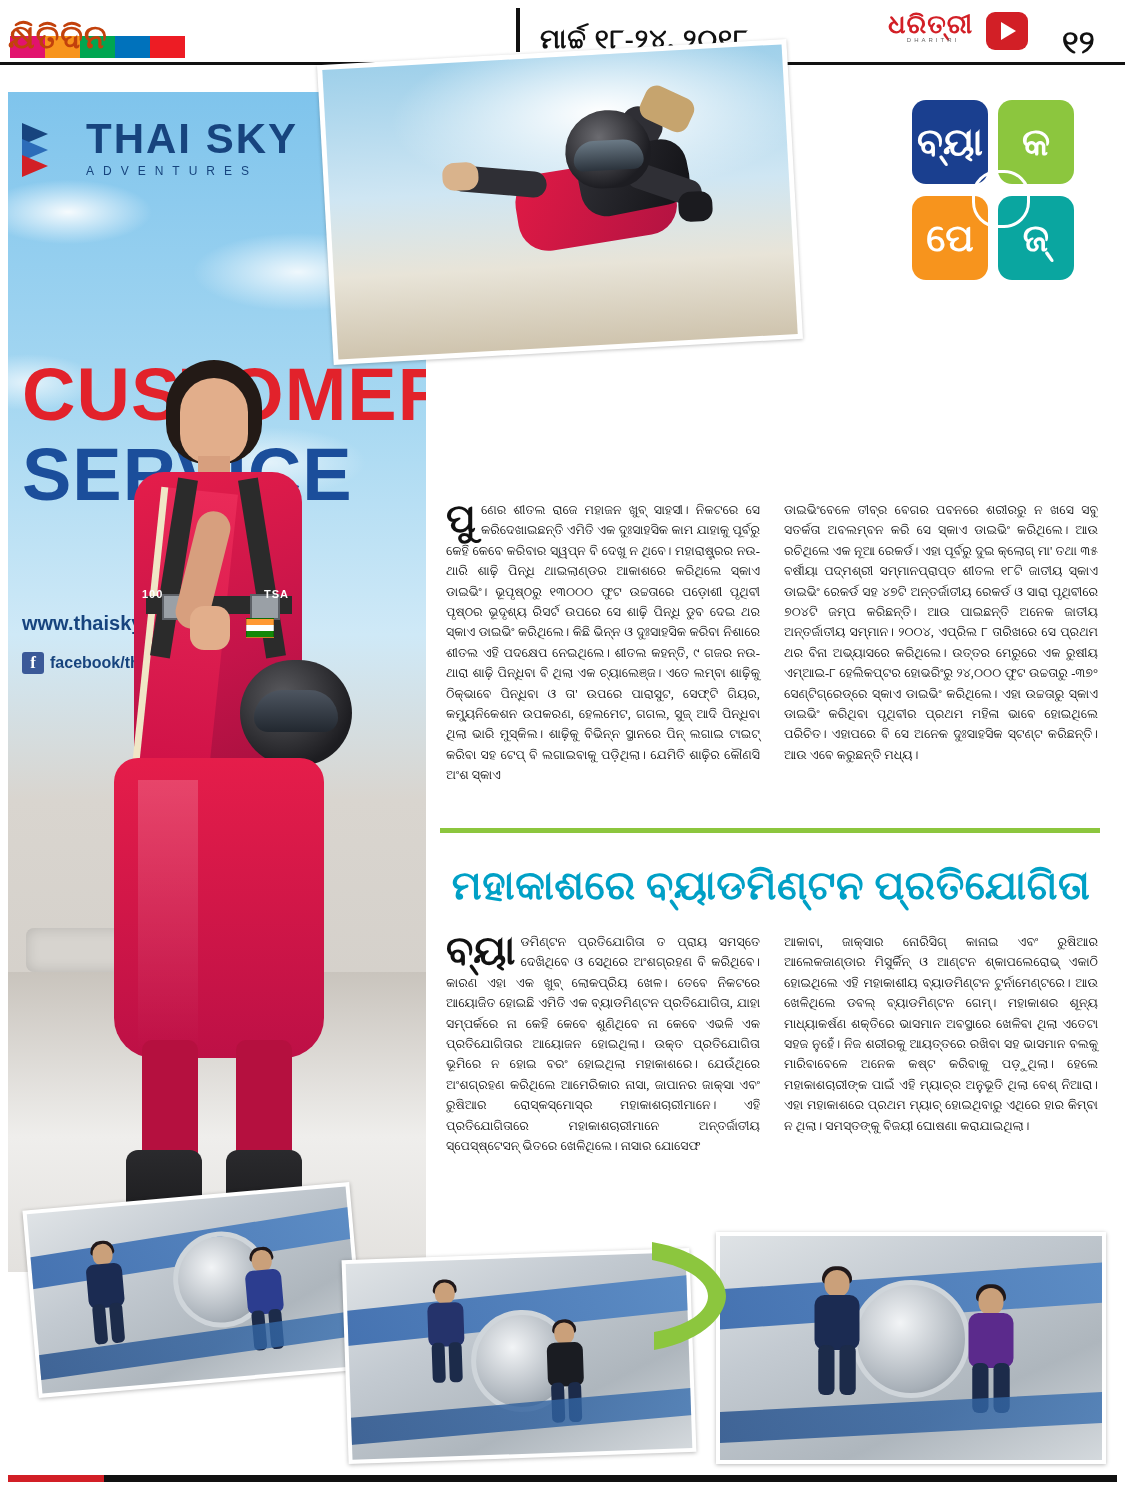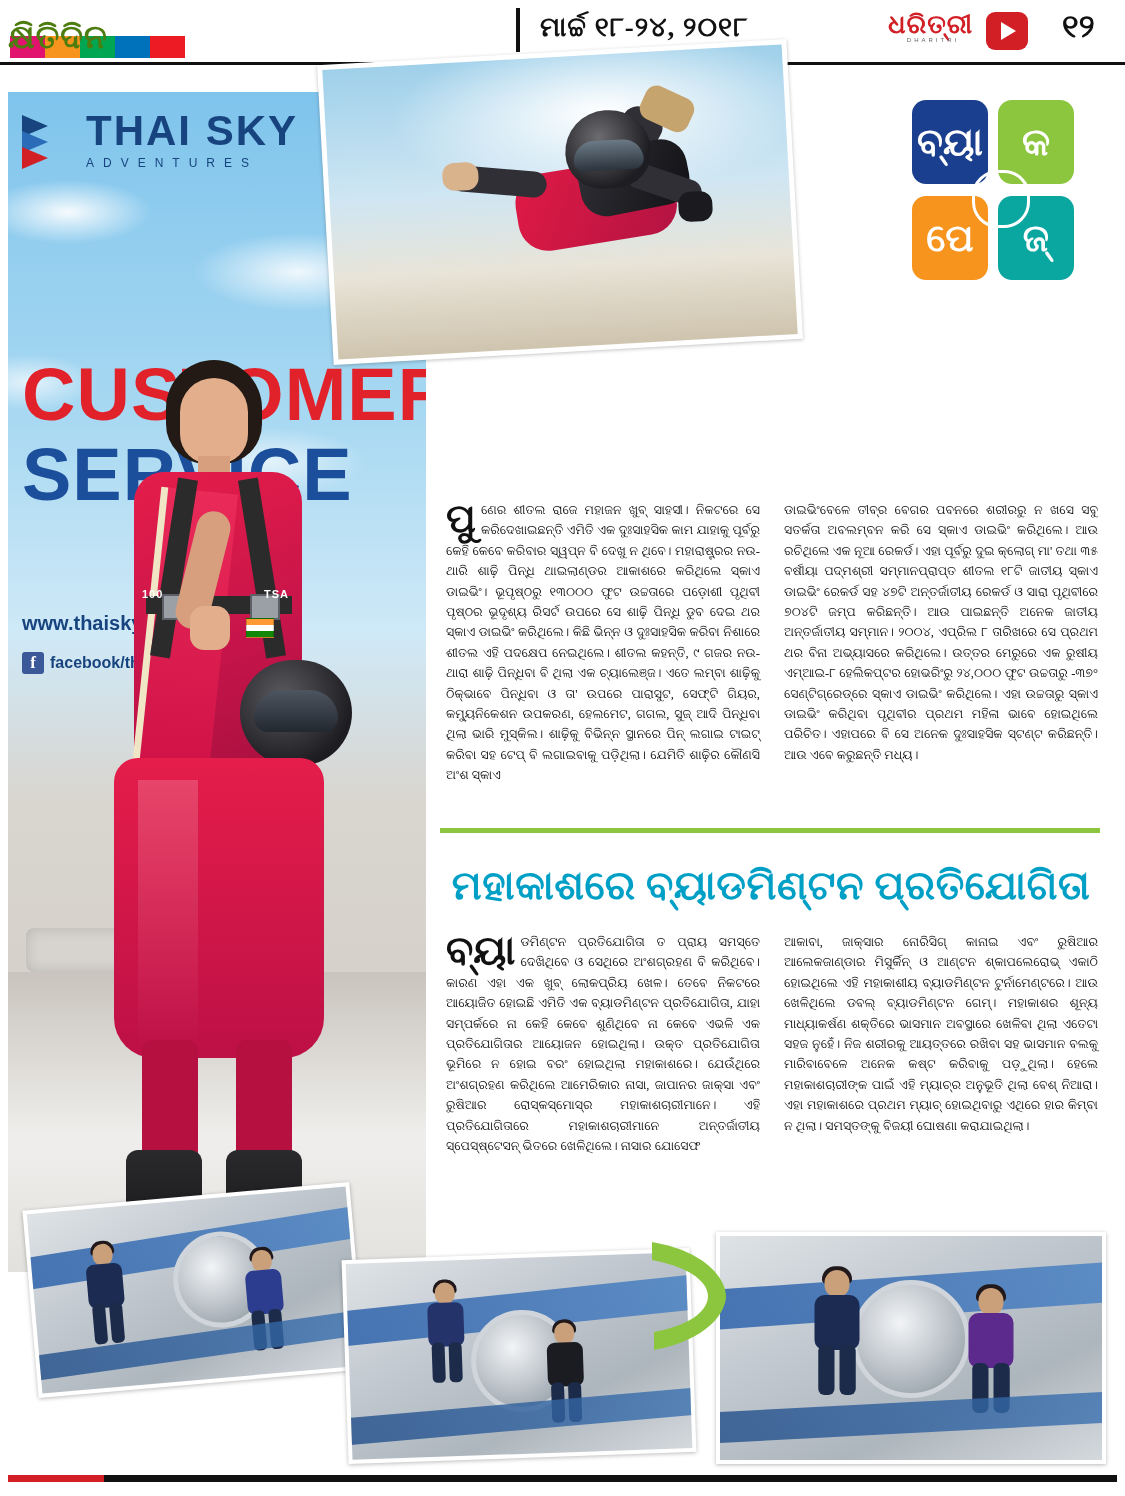--- a/index.html
+++ b/index.html
@@ -29,21 +29,21 @@
     position: absolute;
     left: 8px; top: 4px;
     width: 175px; height: 54px;
     display: flex;
     align-items: flex-end;
   }
   .logo-odia {
     font-family: "Liberation Serif", serif;
     font-size: 33px;
     font-weight: bold;
-    color: #4d7c0f;
+    color: #c2410c;
     letter-spacing: 1px;
     line-height: 1;
     position: relative;
     z-index: 3;
     padding-bottom: 4px;
   }
   .logo-bars {
     position: absolute;
     left: 2px; bottom: 0px;
     width: 175px; height: 22px;
@@ -56,21 +56,21 @@
     display: block;
   }
   .masthead-rule {
     position: absolute;
     left: 516px; top: 8px;
     width: 4px; height: 44px;
     background: #111;
   }
   .masthead-date {
     position: absolute;
-    left: 540px; top: 12px;
+    left: 540px; top: 24px;
     font-family: "Liberation Serif", serif;
     font-size: 27px;
     font-weight: bold;
     color: #111;
     letter-spacing: 1px;
   }
   .dharitri-logo {
     position: absolute;
     left: 888px; top: 10px;
     width: 90px; height: 40px;
@@ -101,21 +101,21 @@
   }
   .play-badge .tri {
     width: 0; height: 0;
     border-left: 15px solid #fff;
     border-top: 9px solid transparent;
     border-bottom: 9px solid transparent;
     margin-left: 3px;
   }
   .page-number {
     position: absolute;
-    left: 1062px; top: 8px;
+    left: 1062px; top: 24px;
     font-family: "Liberation Serif", serif;
     font-size: 32px;
     font-weight: bold;
     color: #111;
   }
 
   
   .ad-photo {
     position: absolute;
     left: 8px; top: 92px;
@@ -129,21 +129,21 @@
     left: -40px; top: 40px;
     width: 520px; height: 400px;
     background:
       radial-gradient(ellipse 120px 46px at 100px 80px, rgba(255,255,255,.92), rgba(255,255,255,0) 70%),
       radial-gradient(ellipse 150px 56px at 330px 140px, rgba(255,255,255,.85), rgba(255,255,255,0) 70%),
       radial-gradient(ellipse 100px 40px at 60px 250px, rgba(255,255,255,.7), rgba(255,255,255,0) 70%),
       radial-gradient(ellipse 140px 50px at 300px 330px, rgba(255,255,255,.65), rgba(255,255,255,0) 70%);
   }
   .thaisky {
     position: absolute;
-    left: 14px; top: 18px;
+    left: 14px; top: 26px;
     display: flex;
     align-items: center;
   }
   .thaisky .chev {
     width: 54px; height: 54px;
     position: relative;
     margin-right: 10px;
   }
   .thaisky .chev div {
     position: absolute;

